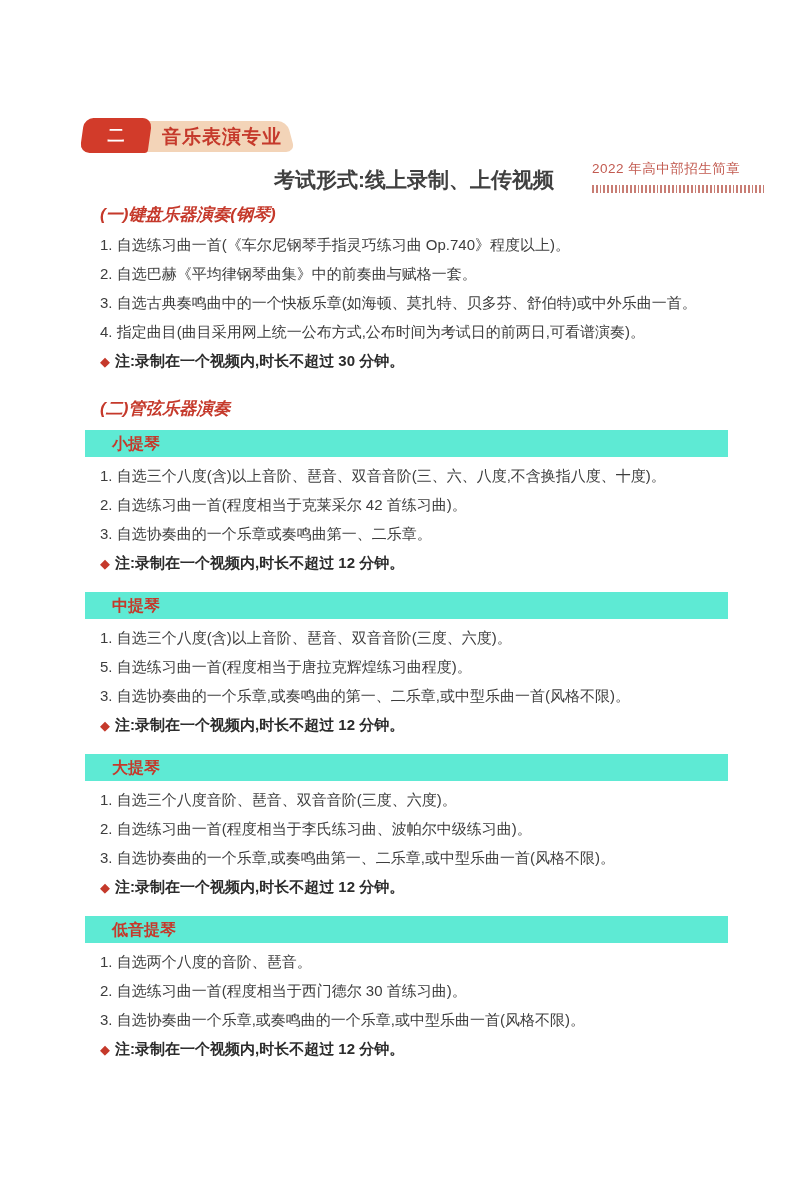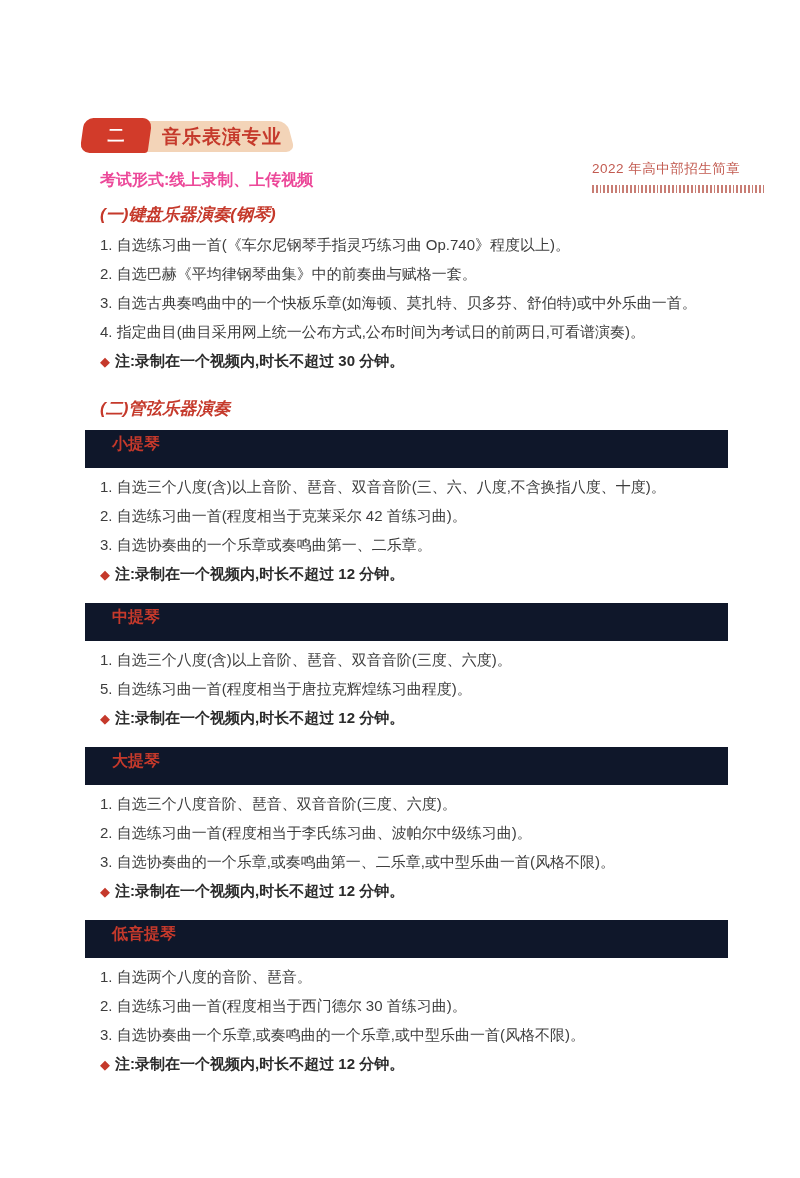--- a/index.html
+++ b/index.html
@@ -19,30 +19,30 @@
     background:#f3d4b8;transform:skewX(15deg);border-radius:4px 9px 9px 4px;}
   .banner-title{position:absolute;left:80px;top:6px;font-size:19px;font-weight:700;color:#c5392b;letter-spacing:1px;}
   .badge{position:absolute;left:0;top:0;width:68px;height:35px;background:#d23b2a;
     border-radius:9px 10px 3px 10px;transform:skewX(-8deg);}
   .badge-num{position:absolute;left:0;top:0;width:68px;height:35px;line-height:35px;
     text-align:center;color:#ffffff;font-size:17px;font-weight:700;}
 
   
   .content{margin-left:85px;width:643px;}
   .pad{padding-left:15px;}
-  .exam-format{margin:16px 0 0;font-size:16px;font-weight:700;color:#ec4899;line-height:20px;}
+  .exam-format{margin:16px 0 0;font-size:21px;font-weight:700;color:#404040;line-height:20px;text-align:center;}
   .section-heading{font-size:17px;font-weight:700;color:#c5392b;line-height:22px;margin:0;font-style:italic;}
   .section-heading.first{margin-top:14px;}
   .section-heading.second{margin-top:26px;}
   .item{margin:8px 0 0;font-size:15px;color:#3d3d3d;line-height:21px;}
   .note{margin:8px 0 0;font-size:15px;line-height:21px;}
   .note .diamond{color:#c5392b;font-size:13px;margin-right:5px;}
   .note .note-text{font-weight:700;color:#2c2c2c;}
 
-  .band{height:38px;background:#0f172a;line-height:27px;padding-left:27px;}
+  .band{height:27px;background:#5eead4;line-height:27px;padding-left:27px;}
   .band .band-title{font-size:16px;font-weight:700;color:#c5392b;}
   .instr .band{margin-top:18px;}
   .instr.first .band{margin-top:10px;}
 </style>
 </head>
 <body>
 
 <div class="page">
 
   <div class="page-header">
@@ -83,20 +83,21 @@
         <span class="diamond">◆</span><span class="note-text">注:录制在一个视频内,时长不超过 12 分钟。</span>
       </p>
     </section>
 
     <section class="instr">
       <div class="band">
         <span class="band-title">中提琴</span>
       </div>
       <p class="item pad">1. 自选三个八度(含)以上音阶、琶音、双音音阶(三度、六度)。</p>
       <p class="item pad">5. 自选练习曲一首(程度相当于唐拉克辉煌练习曲程度)。</p>
+      <p class="item pad">3. 自选协奏曲的一个乐章,或奏鸣曲的第一、二乐章,或中型乐曲一首(风格不限)。</p>
       <p class="note pad">
         <span class="diamond">◆</span><span class="note-text">注:录制在一个视频内,时长不超过 12 分钟。</span>
       </p>
     </section>
 
     <section class="instr">
       <div class="band">
         <span class="band-title">大提琴</span>
       </div>
       <p class="item pad">1. 自选三个八度音阶、琶音、双音音阶(三度、六度)。</p>

